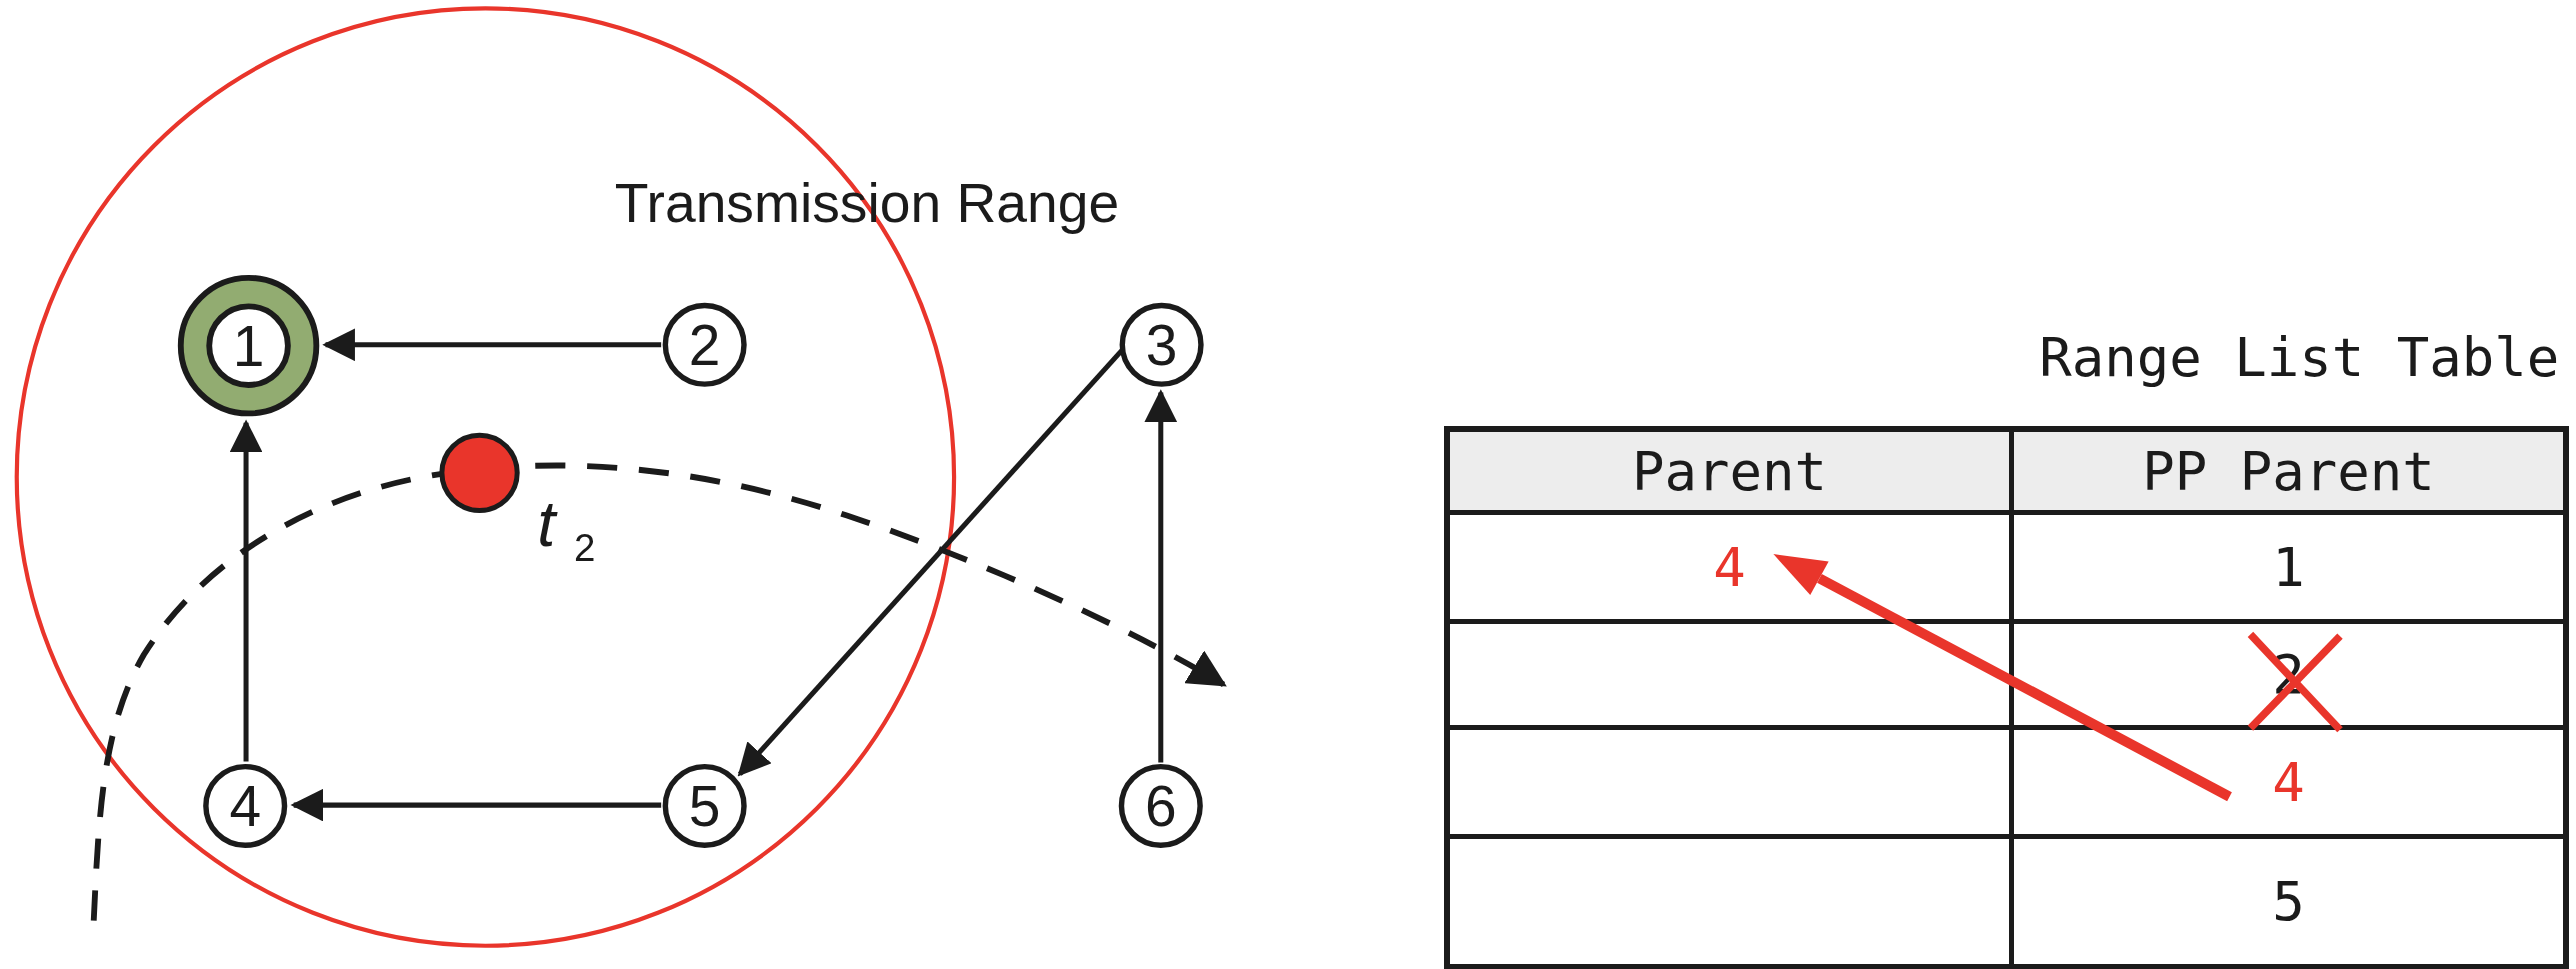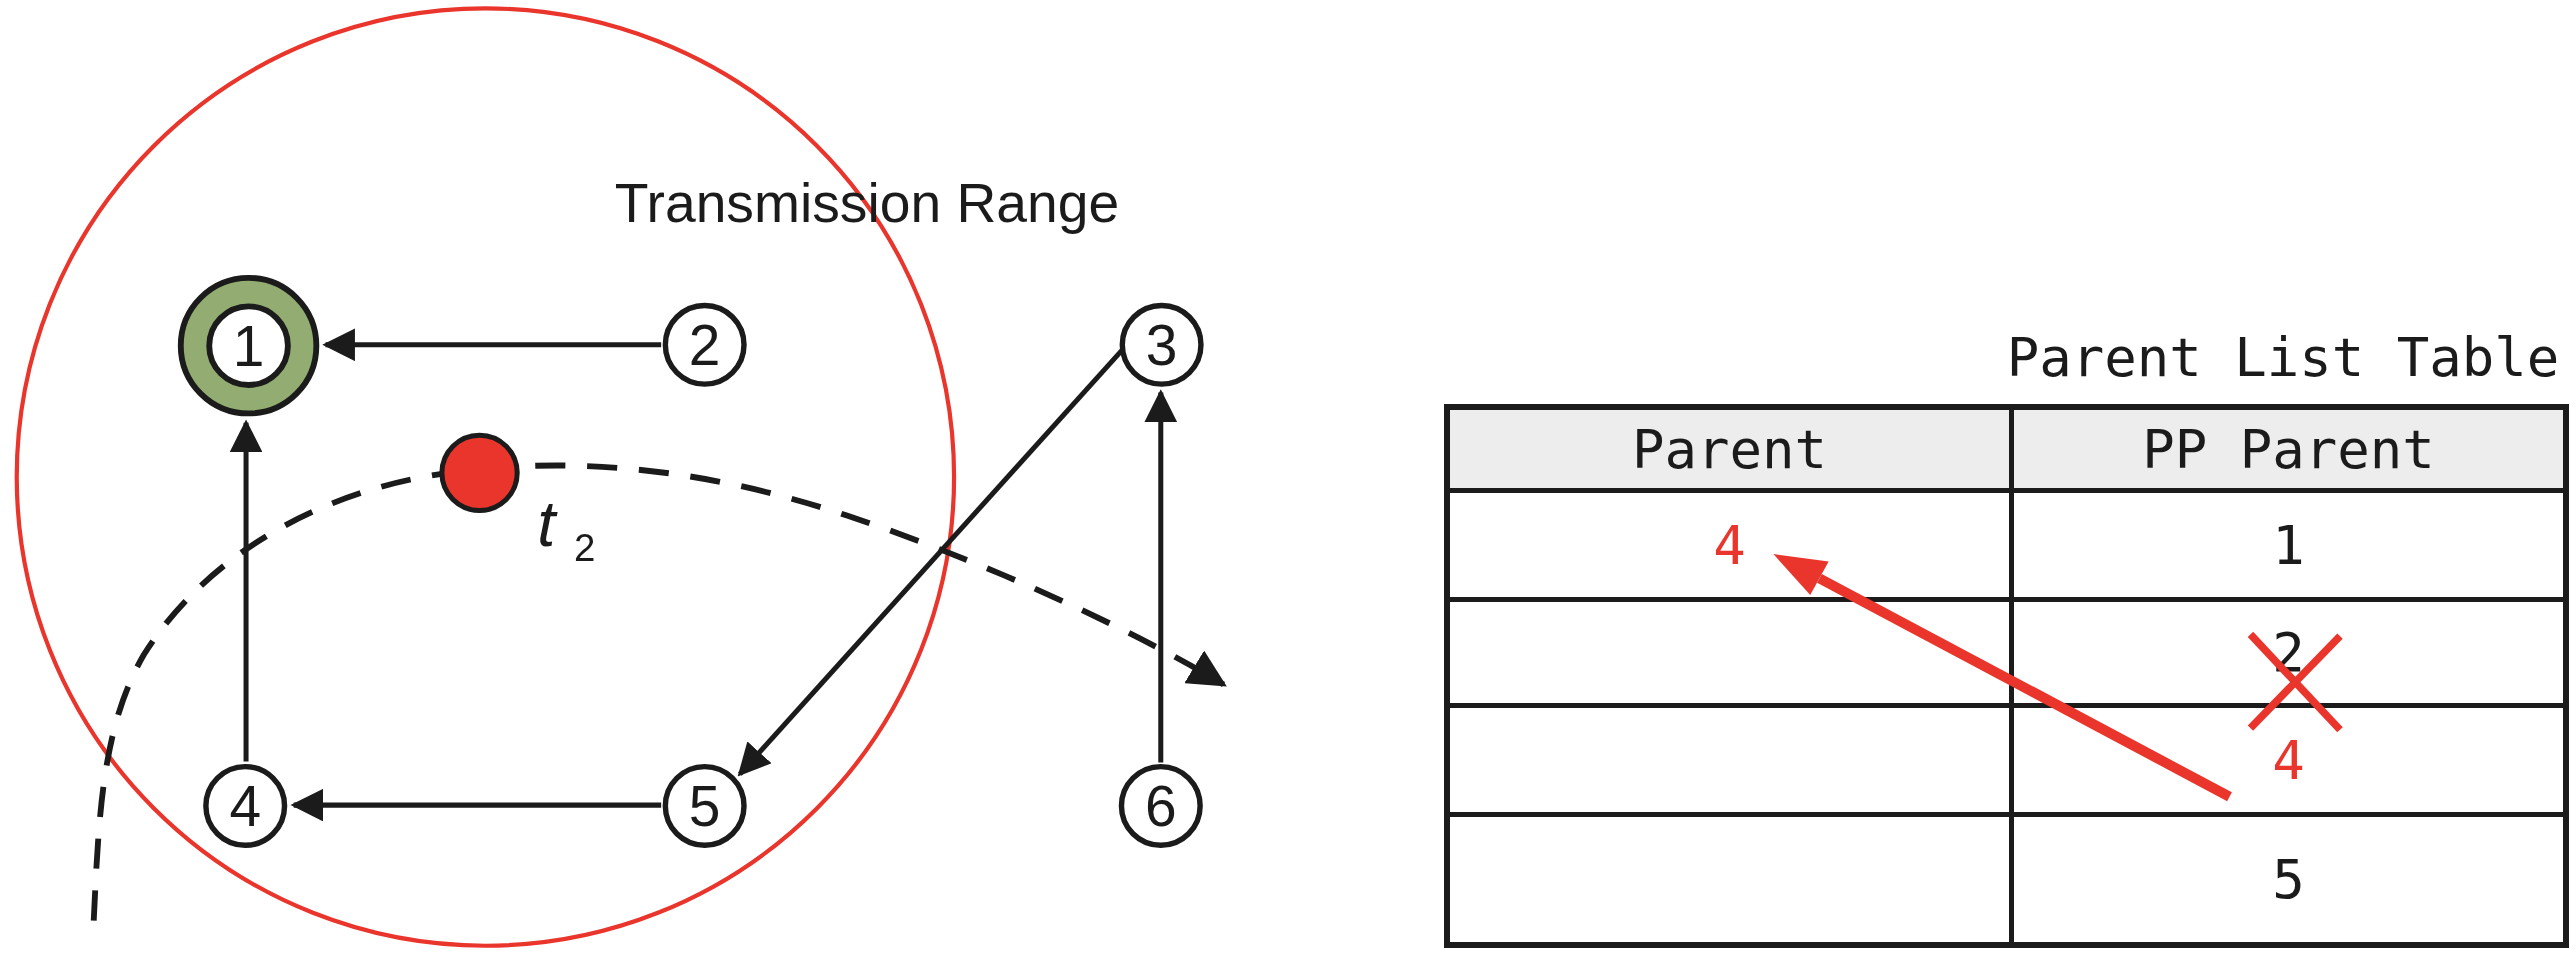--- a/index.html
+++ b/index.html
@@ -15,21 +15,21 @@
     z-index:2;pointer-events:none;
   }
   
   .table-title{
     position:absolute;top:328px;right:16.7px;z-index:1;
     font-family:"DejaVu Sans Mono",monospace;
     font-size:54px;line-height:60px;color:#1b1b1b;
     white-space:nowrap;
   }
   .ptable{
-    position:absolute;left:1444px;top:404px;width:1125px;height:544px;
+    position:absolute;left:1444px;top:426px;width:1125px;height:544px;
     box-sizing:border-box;border:6.7px solid #1b1b1b;
     display:flex;flex-direction:column;z-index:1;background:#ffffff;
   }
   .trow{display:flex;border-bottom:5.9px solid #1b1b1b;box-sizing:border-box;}
   .trow:last-child{border-bottom:none;flex:1;}
   .trow.hdr{height:83px;}
   .trow.r1{height:109px;}
   .trow.r2{height:106px;}
   .trow.r3{height:109px;}
   .cell{
@@ -40,21 +40,21 @@
   .cell.pp{flex:1;}
   .trow.hdr .cell{background:#ededed;}
   .red-text{color:#e9352b;}
   svg text{font-family:"Liberation Sans",sans-serif;fill:#1b1b1b;}
 </style>
 </head>
 <body>
 
 <div class="canvas">
 
-  <div class="table-title">Parent List Table</div>
+  <div class="table-title">Range List Table</div>
 
   <div class="ptable">
     <div class="trow hdr">
       <div class="cell parent">Parent</div>
       <div class="cell pp">PP Parent</div>
     </div>
     <div class="trow r1">
       <div class="cell parent red-text">4</div>
       <div class="cell pp">1</div>
     </div>

